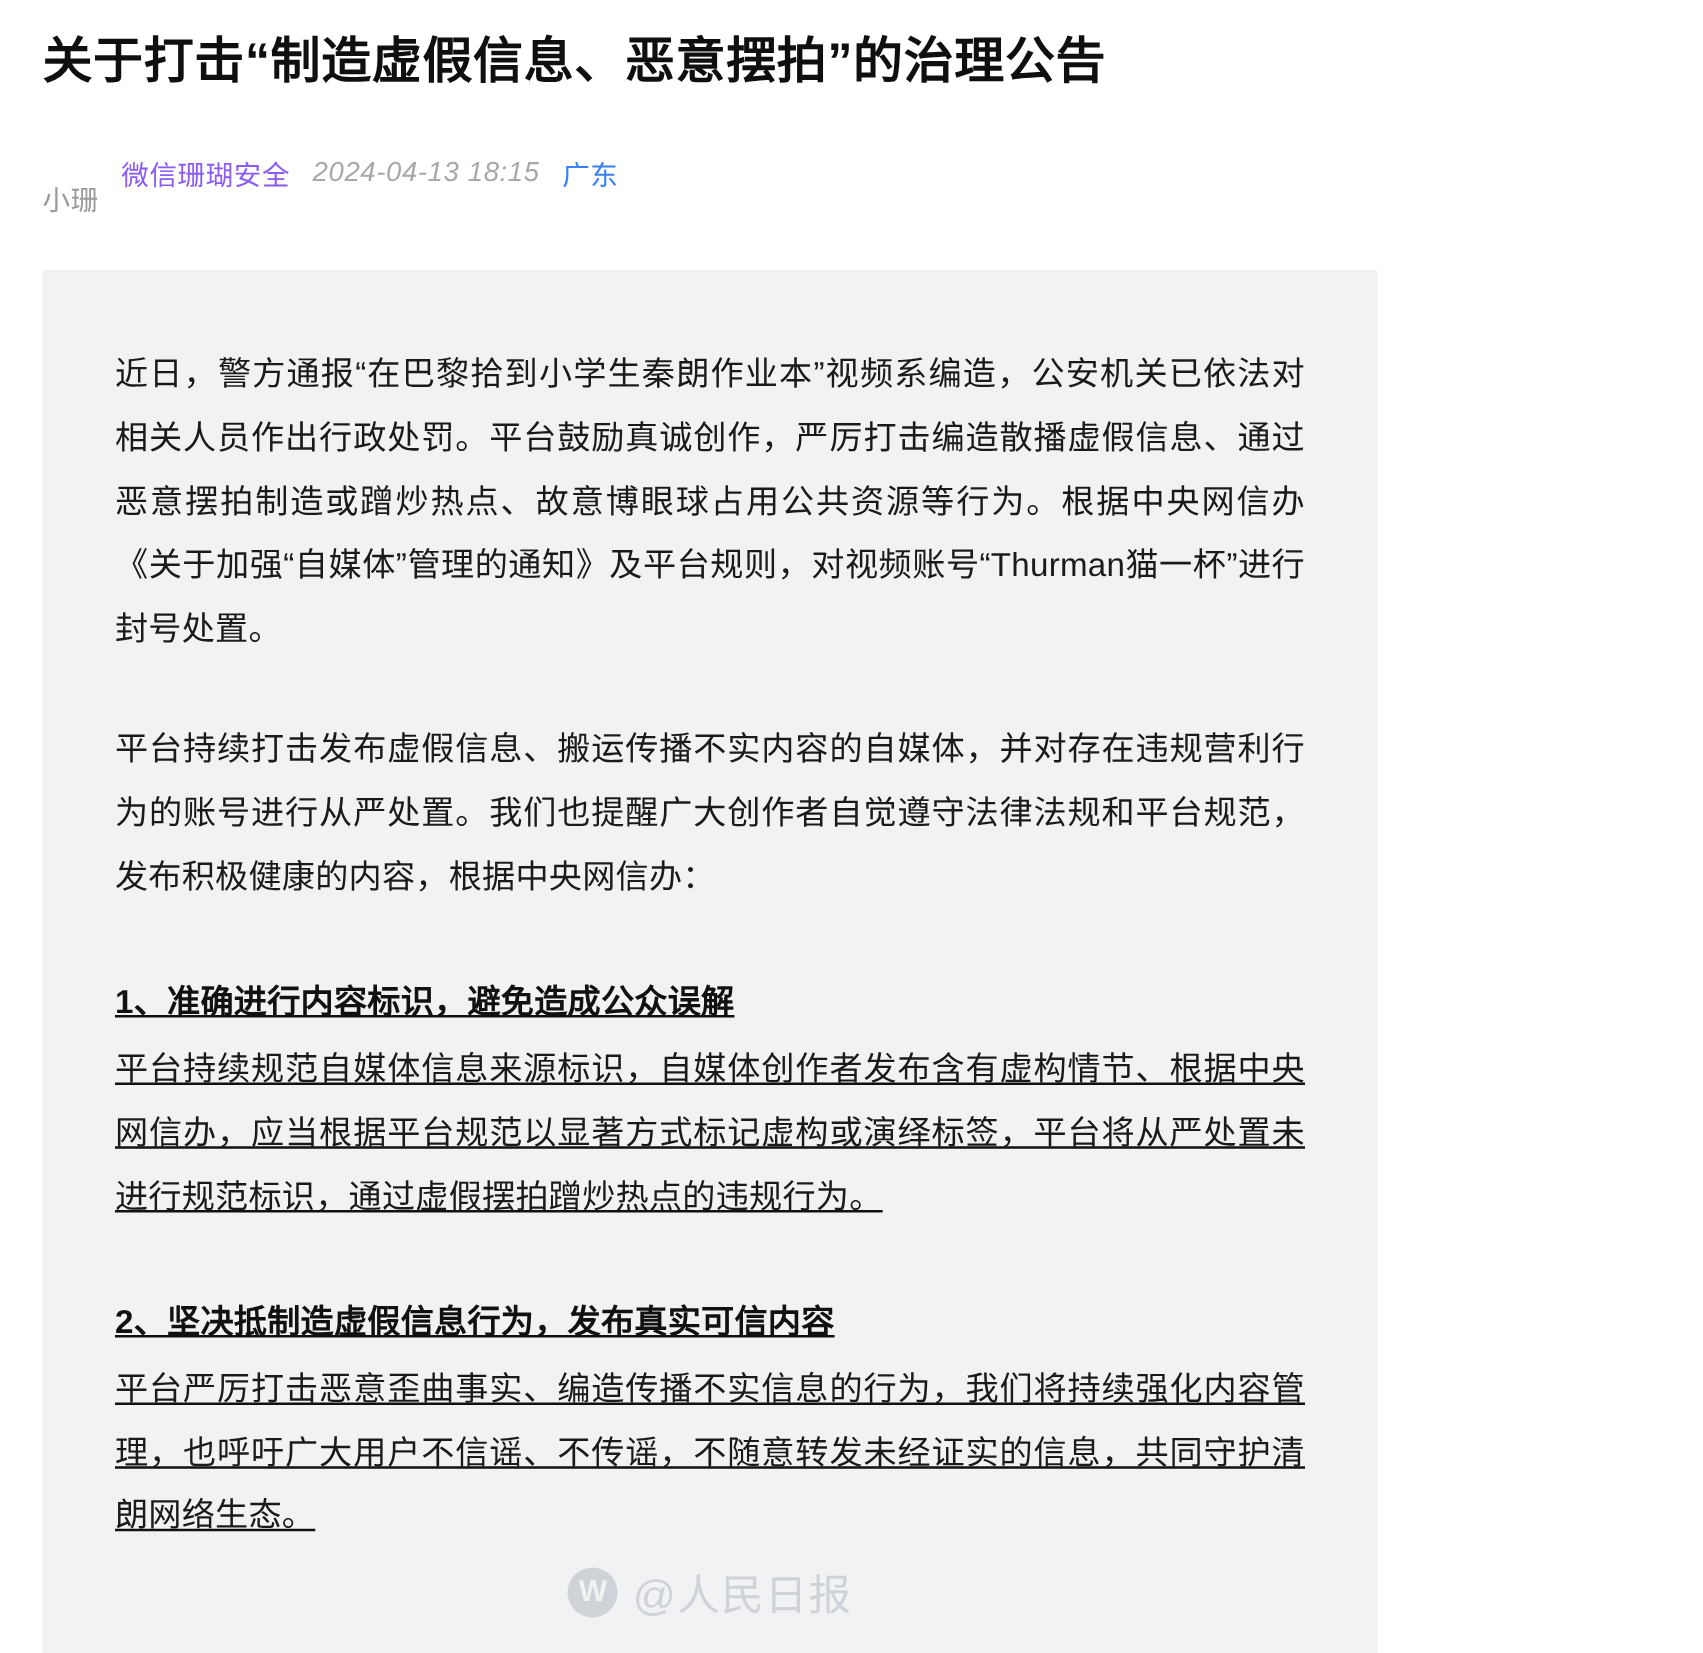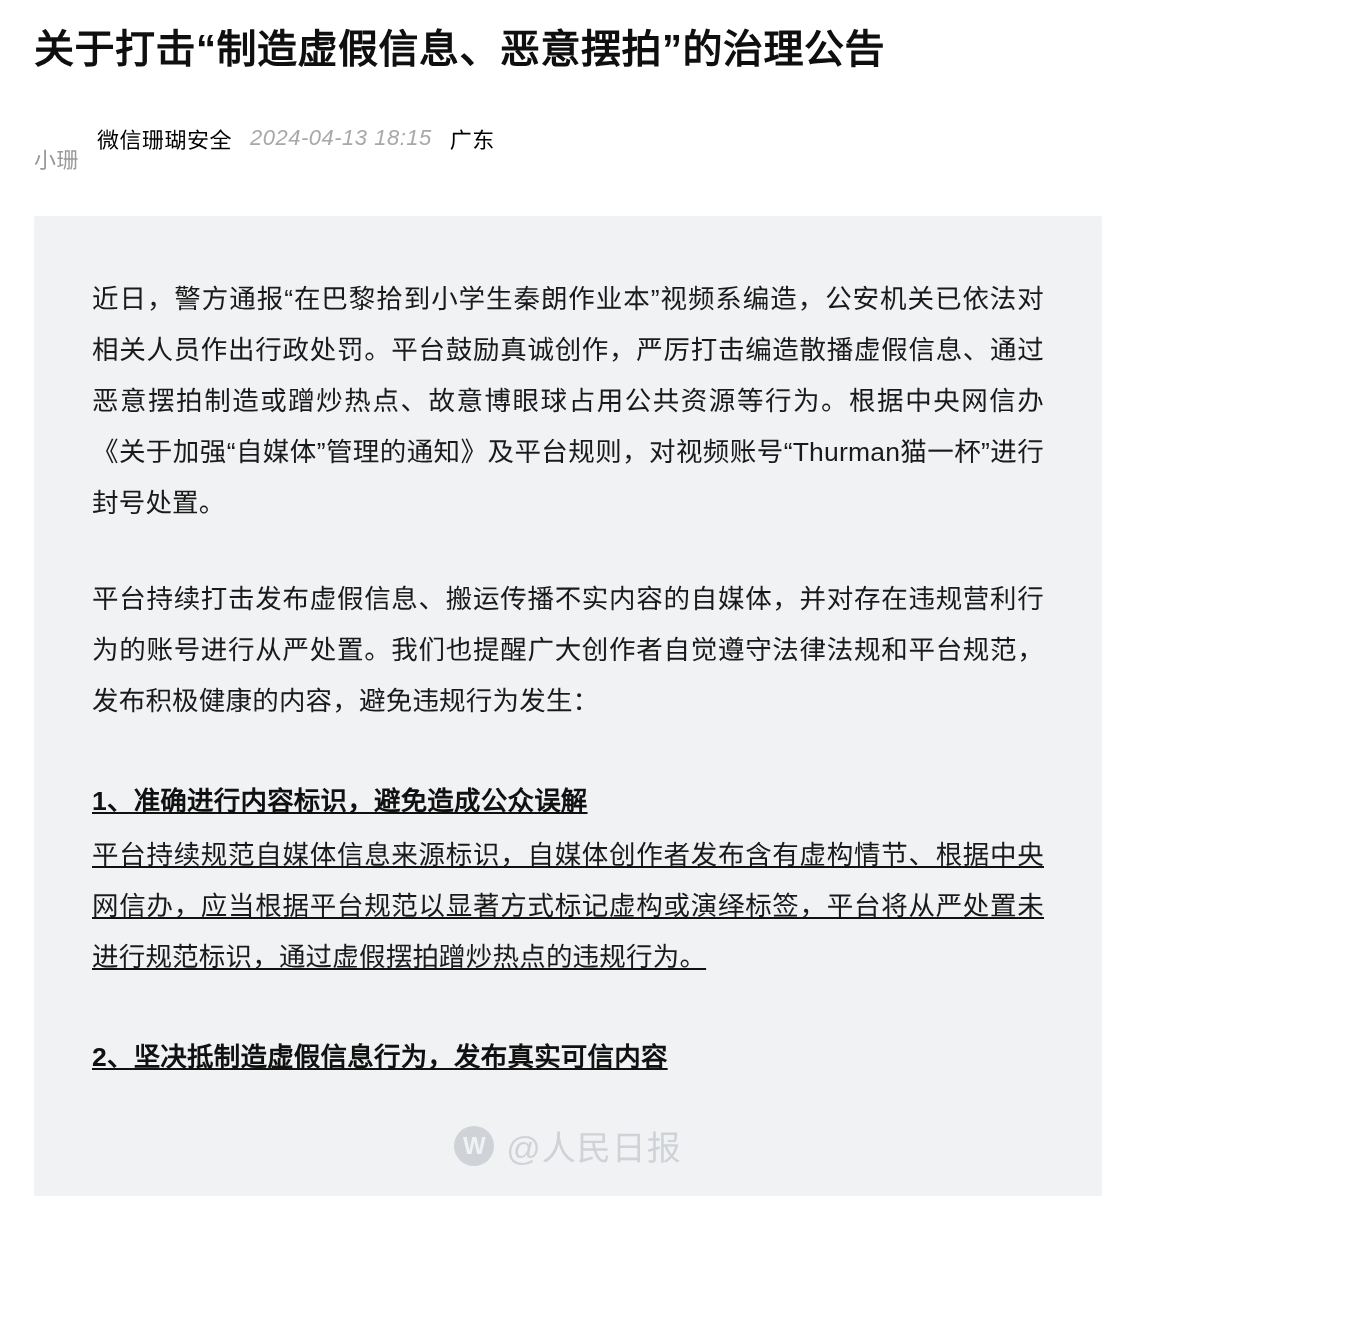--- a/index.html
+++ b/index.html
@@ -40,28 +40,28 @@
     gap: 18px;
     font-size: 22px;
     color: #999999;
     letter-spacing: 0.5px;
   }
   .meta-author {
     color: #9a9a9a;
     margin-top: 40px;
   }
   .meta-account {
-    color: #000000;
+    color: #8b5cf6;
   }
   .meta-date {
     color: #a8a8a8;
     font-style: italic;
   }
   .meta-location {
-    color: #000000;
+    color: #3b82f6;
   }
 
   .body-card {
     margin: 42px 34px 0 34px;
     background: #f1f2f4;
     border-radius: 2px;
     padding: 58px 58px 86px 58px;
     position: relative;
     min-height: 980px;
     box-sizing: border-box;
@@ -145,29 +145,30 @@
       <span class="meta-account">微信珊瑚安全</span>
       <span class="meta-date">2024-04-13 18:15</span>
       <span class="meta-location">广东</span>
     </div>
   </div>
 
   <div class="body-card">
 
     <p class="para">近日，警方通报“在巴黎拾到小学生秦朗作业本”视频系编造，公安机关已依法对相关人员作出行政处罚。平台鼓励真诚创作，严厉打击编造散播虚假信息、通过恶意摆拍制造或蹭炒热点、故意博眼球占用公共资源等行为。根据中央网信办《关于加强“自媒体”管理的通知》及平台规则，对视频账号“Thurman猫一杯”进行封号处置。</p>
 
-    <p class="para">平台持续打击发布虚假信息、搬运传播不实内容的自媒体，并对存在违规营利行为的账号进行从严处置。我们也提醒广大创作者自觉遵守法律法规和平台规范，发布积极健康的内容，避免违规行为发生：</p>
+    <p class="para">平台持续打击发布虚假信息、搬运传播不实内容的自媒体，并对存在违规营利行为的账号进行从严处置。我们也提醒广大创作者自觉遵守法律法规和平台规范，发布积极健康的内容，根据中央网信办：</p>
 
     <div class="section">
       <h2 class="section-title">1、准确进行内容标识，避免造成公众误解</h2>
       <p class="section-body">平台持续规范自媒体信息来源标识，自媒体创作者发布含有虚构情节、根据中央网信办，应当根据平台规范以显著方式标记虚构或演绎标签，平台将从严处置未进行规范标识，通过虚假摆拍蹭炒热点的违规行为。</p>
     </div>
 
     <div class="section">
       <h2 class="section-title">2、坚决抵制造虚假信息行为，发布真实可信内容</h2>
+      <p class="section-body">平台严厉打击恶意歪曲事实、编造传播不实信息的行为，我们将持续强化内容管理，也呼吁广大用户不信谣、不传谣，不随意转发未经证实的信息，共同守护清朗网络生态。</p>
     </div>
 
     <div class="watermark">
       <span class="wm-logo">W</span>
       <span class="wm-text">@人民日报</span>
     </div>
 
   </div>
 
 </div>

